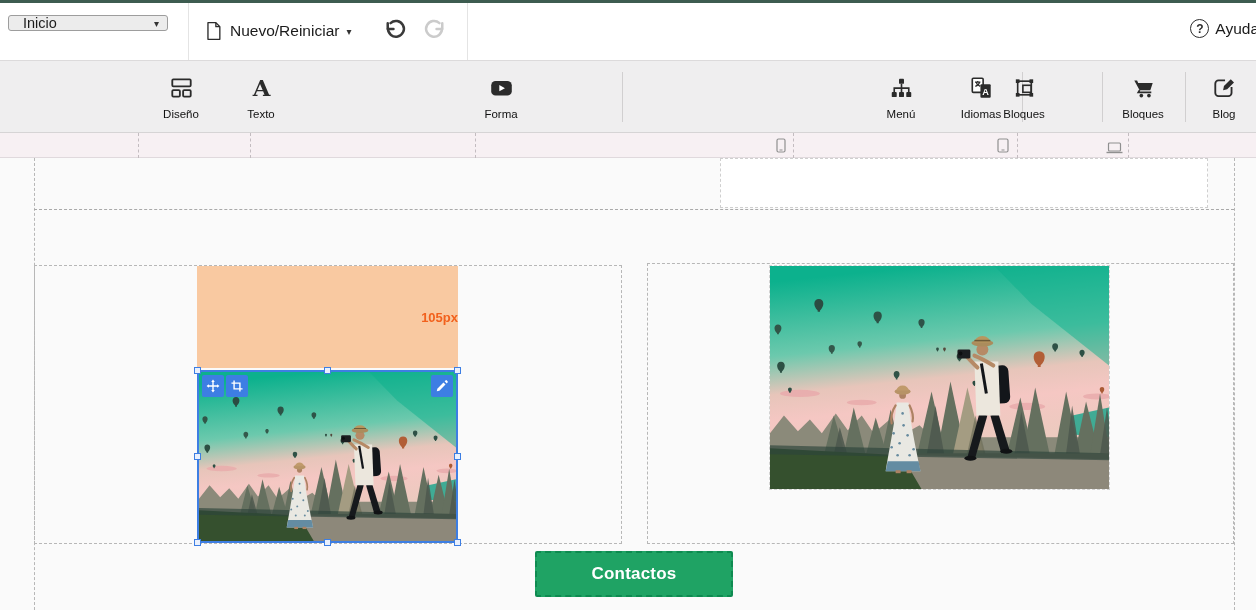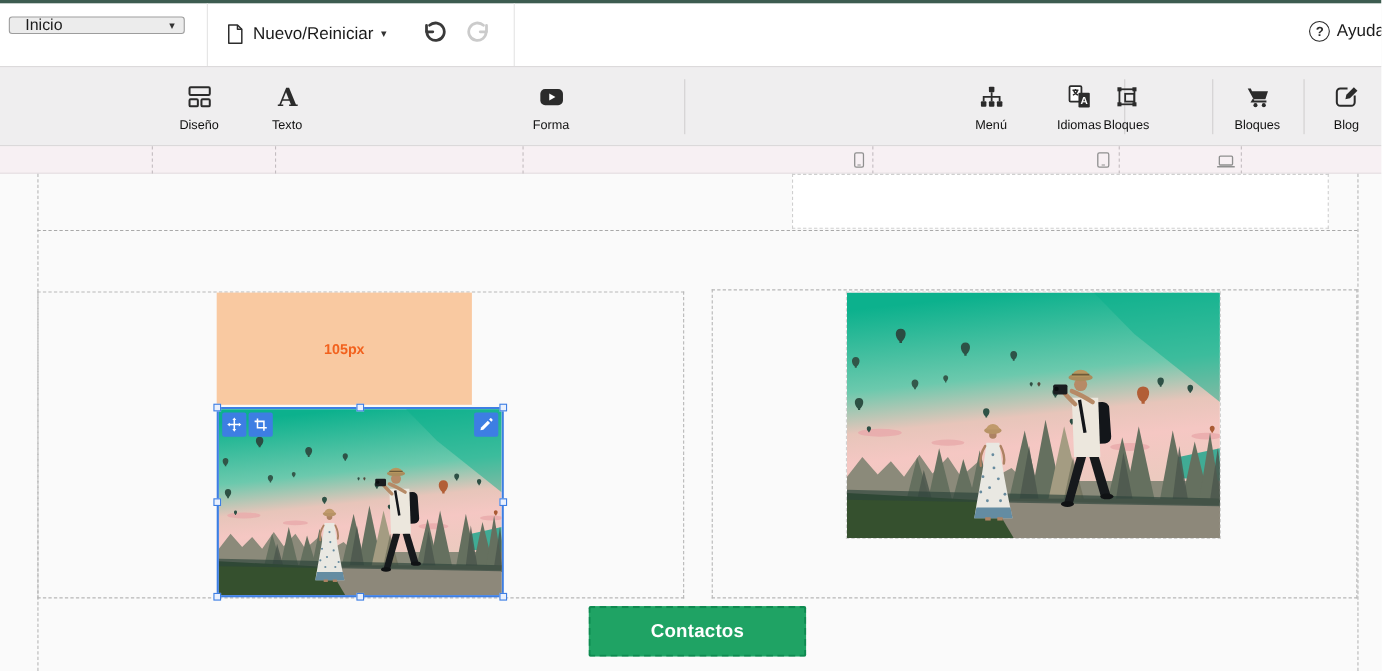--- a/index.html
+++ b/index.html
@@ -33,21 +33,21 @@
   .ruler{position:absolute;top:133px;left:0;width:1256px;height:25px;background:var(--ruler-bg);border-bottom:1px solid #e0d9dd}
   .rmark{position:absolute;top:0;height:25px;width:1px;border-left:1px dashed #c3bcc0}
   .dev{position:absolute;color:#8f8f8f}
 
   
   .canvas{position:absolute;top:158px;left:0;width:1256px;height:452px;background:var(--canvas-bg)}
   .guide{position:absolute;top:0;height:452px;width:1px;border-left:1px dashed #b7b7b7}
   .whitebox{position:absolute;left:720px;top:0;width:488px;height:50px;background:#fff;border:1px dashed #cfcfcf}
   .hline{position:absolute;left:34px;top:51px;width:1200px;height:1px;border-top:1px dashed #a9a9a9}
   .colbox{position:absolute;border:1px dashed #b7b7b7}
-  .spacer{position:absolute;left:197px;top:108px;width:232px;height:102px;background:var(--spacer-fill);display:flex;align-items:center;justify-content:center;cursor:pointer}
+  .spacer{position:absolute;left:197px;top:108px;width:261px;height:102px;background:var(--spacer-fill);display:flex;align-items:center;justify-content:flex-end;cursor:pointer}
   .spacer span{font-size:13px;font-weight:bold;color:var(--spacer-text)}
   .photo{display:block;width:100%;height:100%}
   .selwrap{position:absolute;left:197px;top:212px;width:261px;height:173px;border:2px solid var(--accent-blue);cursor:pointer}
   .rightimg{position:absolute;left:770px;top:108px;width:339px;height:223px;outline:1px dashed #d2d2d2;cursor:pointer}
   .handle{position:absolute;width:7px;height:7px;background:#e9f0fd;border:1px solid var(--accent-blue)}
   .imgbtn{position:absolute;width:22px;height:22px;background:var(--accent-blue);border-radius:2px;display:flex;align-items:center;justify-content:center;cursor:pointer}
   .contact{position:absolute;left:535px;top:393px;width:198px;height:46px;background:var(--button-green);border:2px dashed var(--button-green-border);color:#fff;font-size:17px;font-weight:bold;display:flex;align-items:center;justify-content:center;letter-spacing:.2px;cursor:pointer;border-radius:2px}
 </style>
 </head>
 <body>

